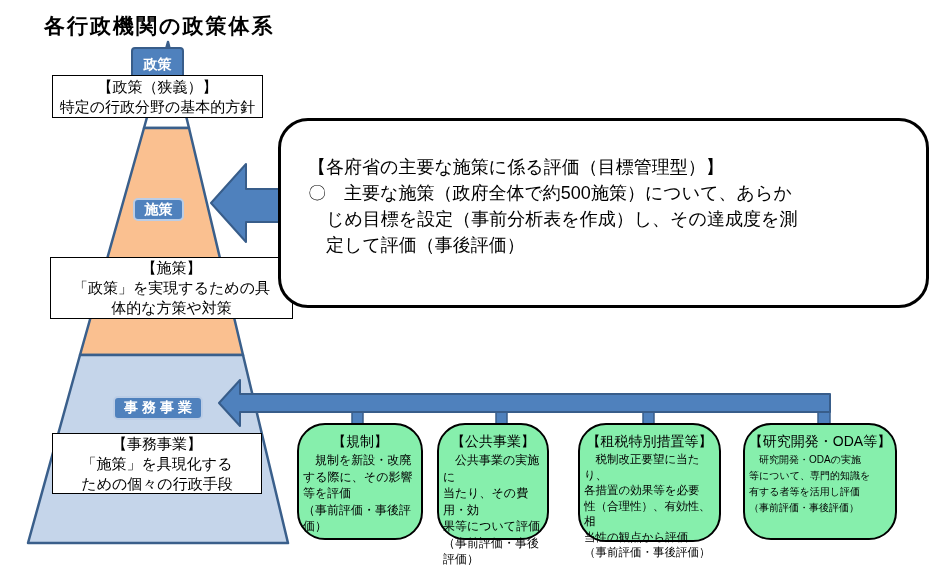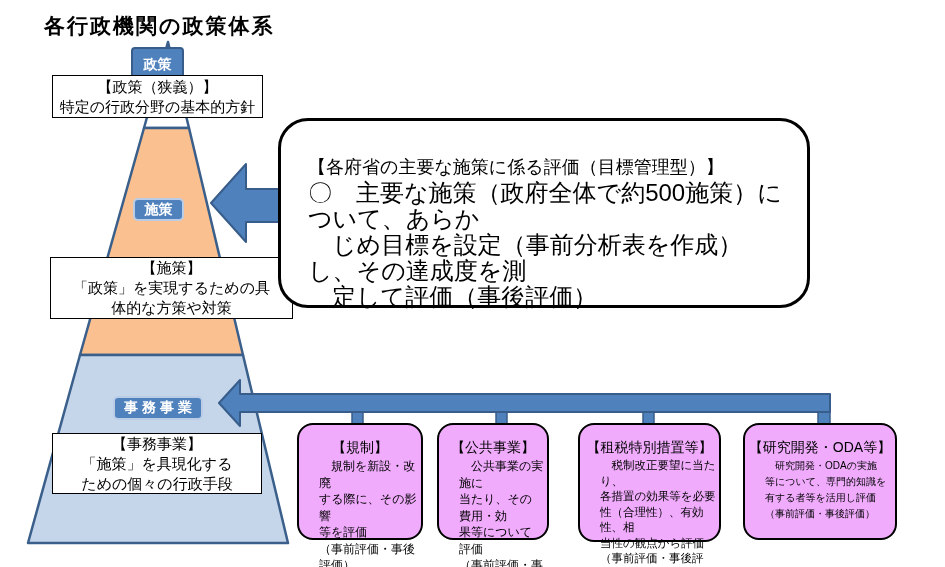--- a/index.html
+++ b/index.html
@@ -11,26 +11,26 @@
   .pill{display:flex;align-items:center;justify-content:center;color:#fff;font-weight:bold;font-size:14px;background:#4F81BD;white-space:nowrap;}
   .pill-policy{left:131px;top:47px;width:53px;height:36px;border:2px solid #385D8A;border-radius:4px;}
   .pill-measure{left:133px;top:198px;width:51px;height:23px;border:2px solid #BBCDE6;border-radius:5px;}
   .pill-program{left:113px;top:396px;width:90px;height:24px;border:2px solid #BBCDE6;border-radius:5px;letter-spacing:4px;padding-left:4px;}
   .defbox{background:#fff;border:1.5px solid #000;text-align:center;color:#000;}
   .defbox .hd{font-size:15px;line-height:20px;}
   .defbox .bd{font-size:15px;line-height:20px;white-space:pre-line;}
   .box-policy{left:52px;top:75px;width:211px;height:43px;padding-top:1px;}
   .box-measure{left:50px;top:257px;width:243px;height:62px;}
   .box-program{left:52px;top:433px;width:210px;height:61px;}
-  .callout{left:278px;top:118px;width:532px;height:190px;background:#fff;border:3px solid #000;border-radius:30px;padding:33px 24px 0 27px;color:#000;}
+  .callout{left:278px;top:118px;width:651px;height:190px;background:#fff;border:3px solid #000;border-radius:30px;padding:33px 24px 0 27px;color:#000;}
   .callout .hd{font-size:18px;line-height:26px;white-space:pre-line;}
-  .callout .bd{font-size:24px;line-height:26px;white-space:pre-line;}
-  .evalbox{background:#f0abfc;border:2.5px solid #000;border-radius:16px;color:#000;padding-top:13px;}
+  .callout .bd{font-size:18px;line-height:26px;white-space:pre-line;}
+  .evalbox{background:#86efac;border:2.5px solid #000;border-radius:28px;color:#000;padding-top:7px;}
   .evalbox .hd{text-align:center;font-size:14px;line-height:19px;white-space:nowrap;}
-  .evalbox .bd{font-size:12px;line-height:16.5px;white-space:pre-line;padding:1px 3px 0 4px;margin-left:16px;}
+  .evalbox .bd{font-size:12px;line-height:16.5px;white-space:pre-line;padding:1px 3px 0 4px;}
   .eval-regulation{left:297px;top:423px;width:126px;height:117px;}
   .eval-public-works{left:437px;top:423px;width:112px;height:117px;font-family:Liberation Serif, serif;}
   .eval-tax{left:578px;top:423px;width:143px;height:119px;}
   .eval-tax .bd{font-size:11.5px;line-height:15.5px;}
   .eval-rd-oda{left:743px;top:423px;width:154px;height:117px;}
   .eval-rd-oda .bd{font-size:10px;line-height:16px;}
 </style>
 </head>
 <body>
 

